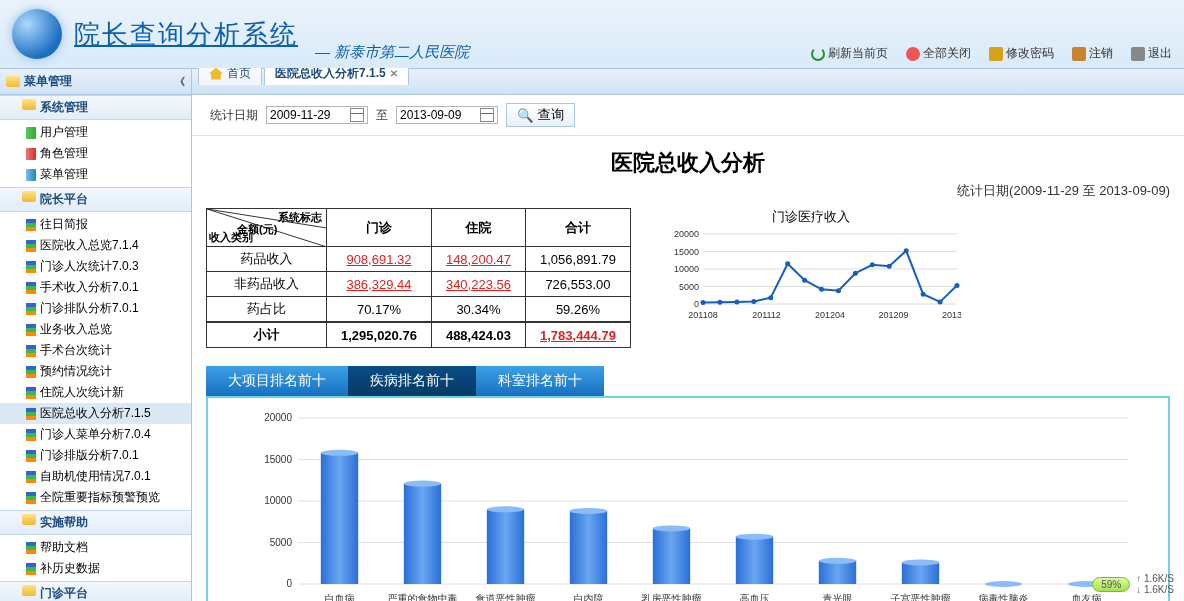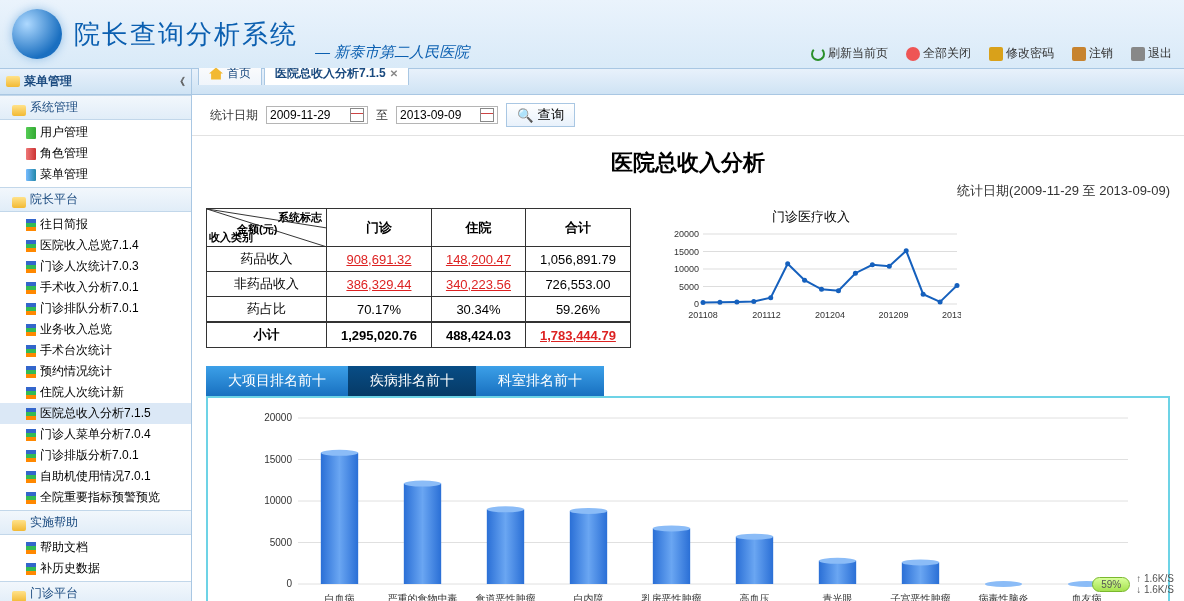--- a/index.html
+++ b/index.html
@@ -1,35 +1,35 @@
 <!DOCTYPE html>
 <html><head>
 <meta charset="utf-8">
 <style>
 * { box-sizing: border-box; margin: 0; padding: 0; }
 body { font-family: "Microsoft YaHei", Arial, sans-serif; font-size: 12px; background: #fff; overflow: hidden; }
 .app { width: 1184px; height: 601px; display: flex; flex-direction: column; }
 .header { height: 68px; background: linear-gradient(to bottom, #eaf3fc, #d9eaf8); display: flex; align-items: center; padding: 0 12px; position: relative; }
 .logo { width: 50px; height: 50px; border-radius: 50%; background: radial-gradient(circle at 30% 30%, #aed9ff, #1a6fc0 70%); box-shadow: 0 0 10px rgba(30,120,200,0.4); margin-right: 12px; }
-.app-title { font-size: 26px; color: #0b5fb0; font-weight: normal; letter-spacing: 2px; }
+.app-title { font-size: 26px; color: #0b5fb0; font-weight: normal; letter-spacing: 2px; text-decoration: underline; }
 .hospital { position: absolute; left: 315px; bottom: 6px; color: #0b5fb0; font-style: italic; font-size: 15px; }
 .toolbar-top { position: absolute; right: 12px; bottom: 6px; display: flex; gap: 18px; align-items: center; }
 .toolbar-top a { color: #333; text-decoration: none; display: flex; align-items: center; gap: 3px; cursor: pointer; }
 .ticon { width: 14px; height: 14px; display: inline-block; }
 .ticon-refresh { border: 2px solid #2a8f2a; border-radius: 50%; border-top-color: transparent; }
 .ticon-close { background: #e55; border-radius: 50%; }
 .ticon-pass { background: #d9a11a; border-radius: 2px; }
 .ticon-logout { background: #c7832f; border-radius: 2px; }
 .ticon-exit { background: #888; border-radius: 2px; }
 
 .body-row { flex: 1; display: flex; border-top: 1px solid #a9c7e3; min-height: 0; }
 .sidebar { width: 192px; border-right: 1px solid #a9c7e3; background: #fff; display: flex; flex-direction: column; overflow: hidden; }
 .sb-title { background: linear-gradient(to bottom, #e8f1fb, #cfe3f4); border-bottom: 1px solid #a9c7e3; padding: 4px 6px; font-weight: bold; color: #1a4a7f; display: flex; align-items: center; gap: 4px; }
 .sb-title .collapse { margin-left: auto; font-size: 10px; color: #555; cursor: pointer; }
-.sb-cat { background: linear-gradient(to bottom, #f2f7fc, #e1edf8); border-top: 1px solid #c2d7ea; border-bottom: 1px solid #c2d7ea; padding: 3px 12px; font-weight: normal; color: #1a4a7f; display: flex; align-items: flex-end; gap: 4px; cursor: pointer; }
+.sb-cat { background: linear-gradient(to bottom, #f2f7fc, #e1edf8); border-top: 1px solid #c2d7ea; border-bottom: 1px solid #c2d7ea; padding: 3px 22px; font-weight: bold; color: #1a4a7f; display: flex; align-items: flex-start; gap: 4px; cursor: pointer; }
 .folder-icon { width: 14px; height: 11px; background: linear-gradient(to bottom,#ffe28a,#f2b933); border-radius: 2px; display: inline-block; }
 .sb-items { padding: 2px 0; }
 .sb-item { padding: 2px 6px 2px 26px; display: flex; align-items: center; gap: 4px; cursor: pointer; color: #000; }
 .sb-item.active { background: #dbe8f6; }
 .sb-item .dot { width: 10px; height: 12px; display: inline-block; }
 .dot-green { background: linear-gradient(to right,#5c5,#3a3); border-radius: 1px; }
 .dot-red { background: linear-gradient(to right,#e77,#c33); border-radius: 1px; }
 .dot-blue { background: linear-gradient(to right,#7bf,#28a); border-radius: 1px; }
 .dot-chart { background: linear-gradient(to top,#f80 33%,#3b5 33% 66%,#36c 66%); }
 

